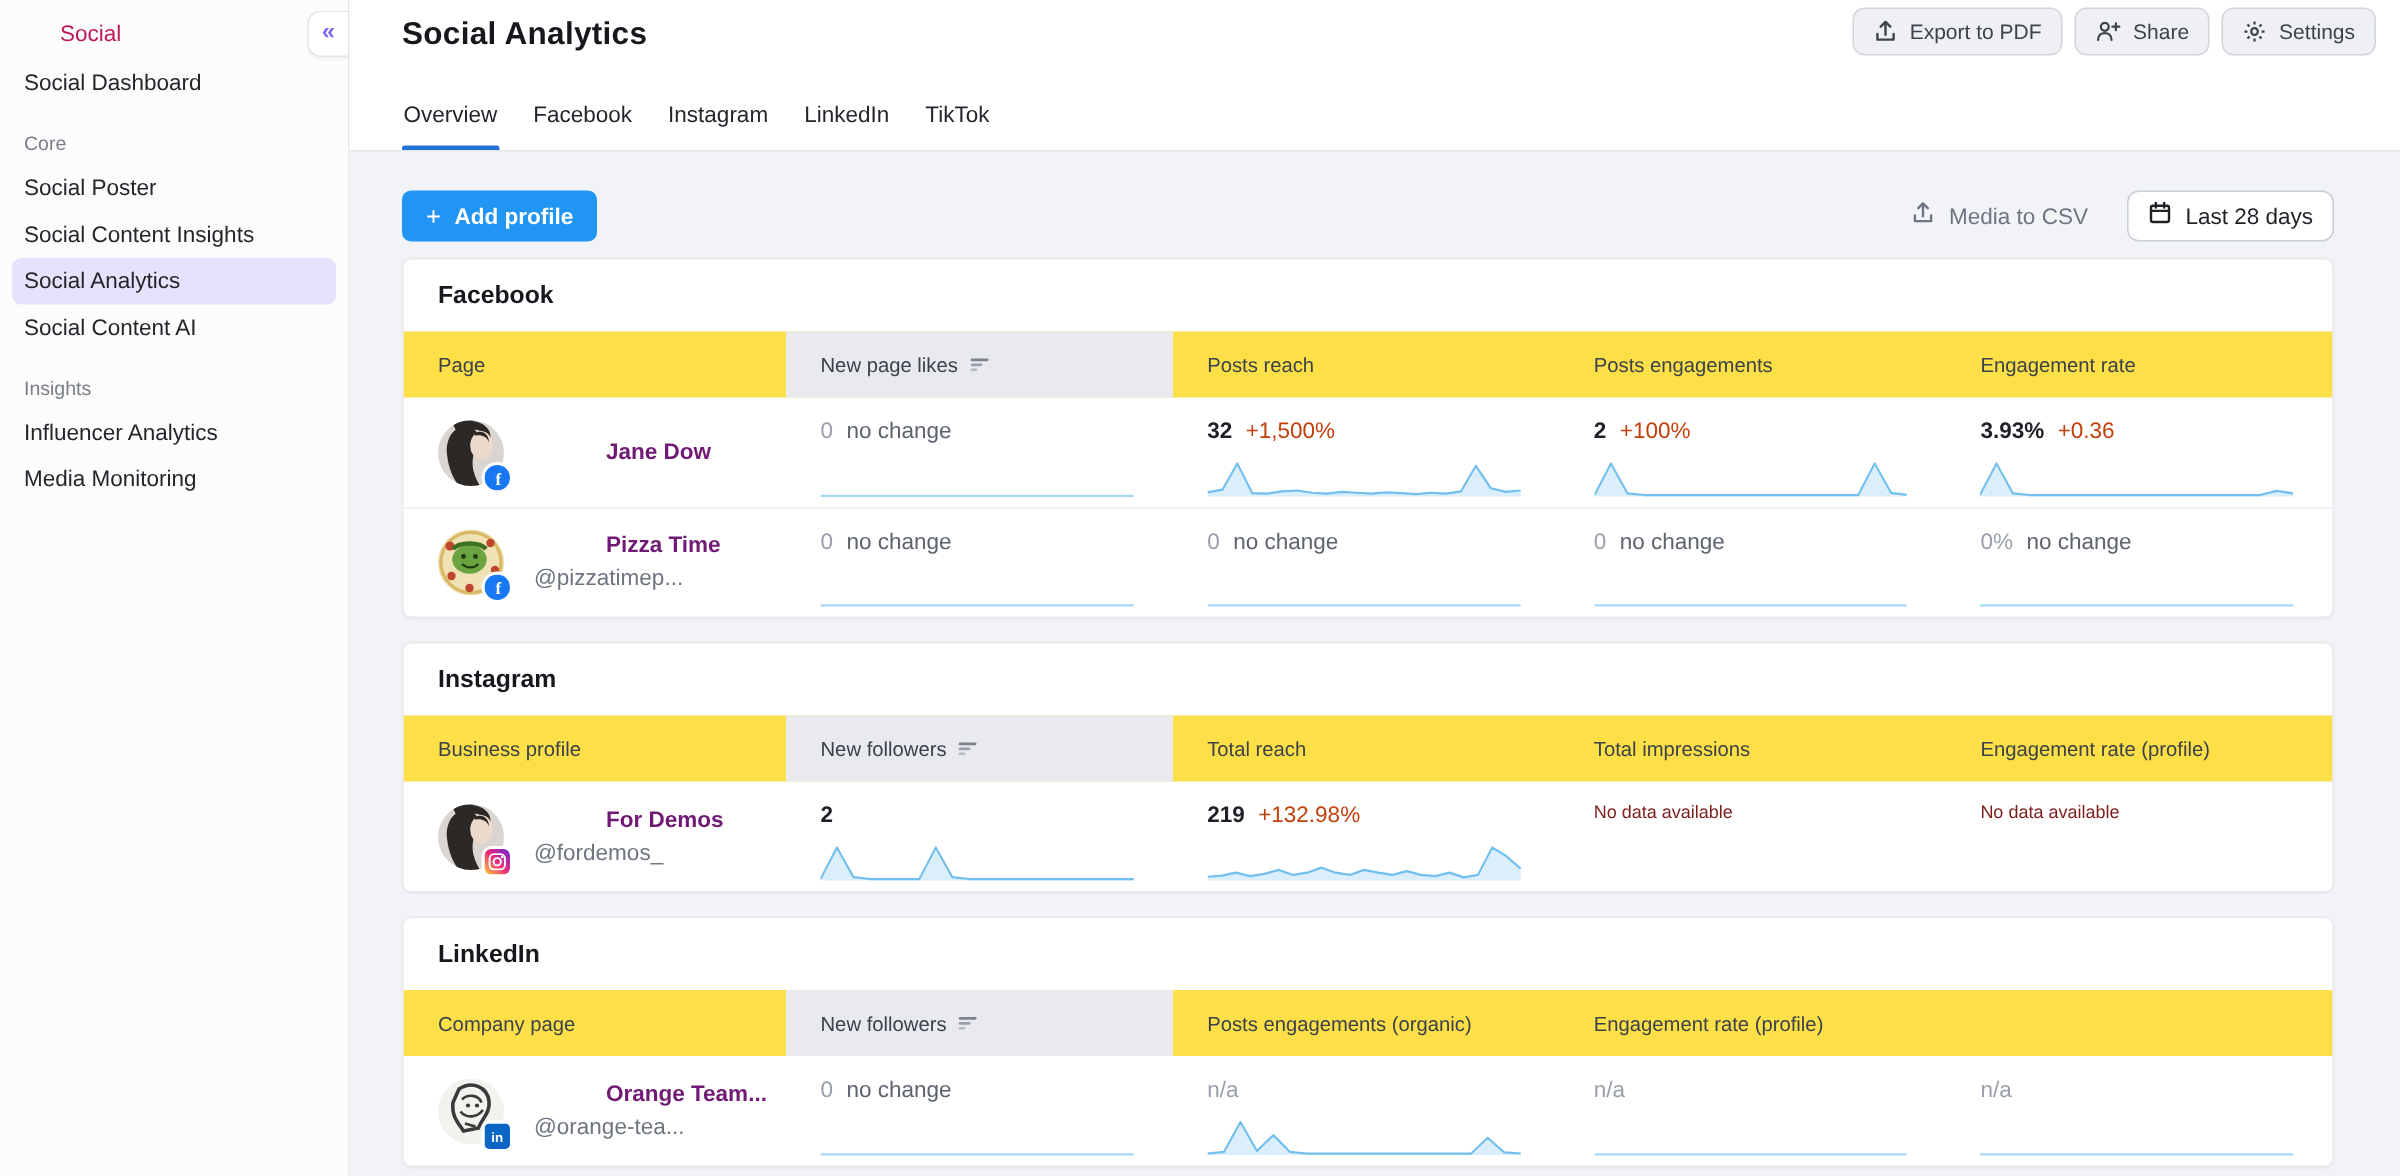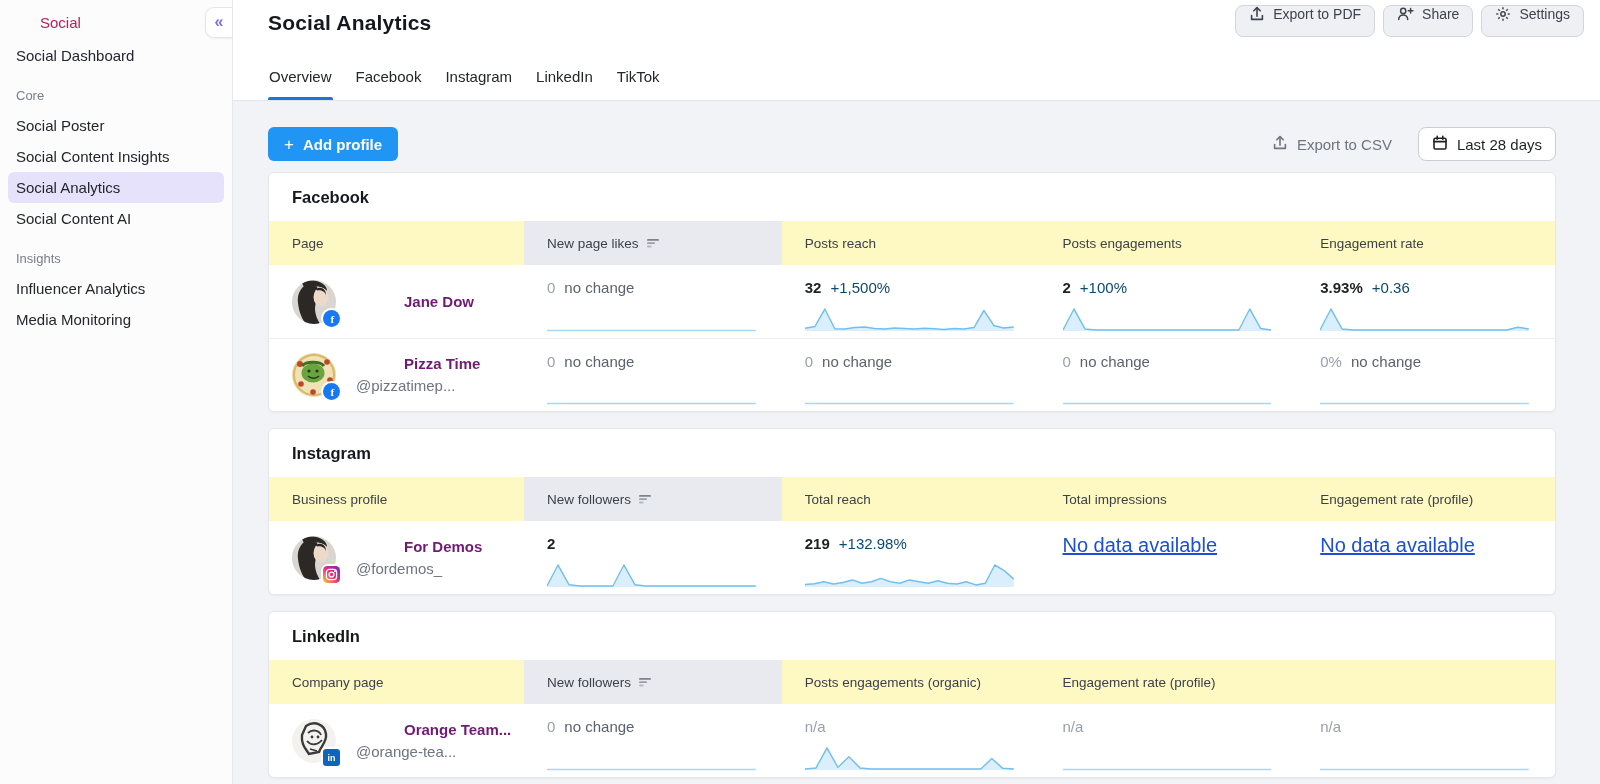--- a/index.html
+++ b/index.html
@@ -30,21 +30,21 @@
   }
   .nav-item.active { background:#e7e2fb; }
   .nav-section { font-size:13px; color:#787d88; padding:17px 16px 7px; }
 
   
   .main { flex:1; display:flex; flex-direction:column; min-width:0; }
   .topbar { background:#fff; height:101px; position:relative; border-bottom:1px solid #e3e5e9; }
   .page-title { font-size:21px; font-weight:bold; color:#16181d; margin:0; padding:11px 0 0 35px; letter-spacing:.2px; }
   .top-actions { position:absolute; top:5px; right:16px; display:flex; gap:8px; }
   .action-btn {
-    display:flex; align-items:flex-start; gap:8px; height:32px; padding:0 13px;
+    display:flex; align-items:center; gap:8px; height:32px; padding:0 13px;
     background:#eef0f4; border:1px solid #d2d5dc; border-radius:8px;
     font-size:14px; color:#3e434c; cursor:pointer; font-family:inherit;
   }
   .action-btn .ic { display:flex; align-items:center; color:#3e434c; }
   .tabs { display:flex; gap:22px; position:absolute; bottom:0; left:35px; }
   .tab { font-size:15px; color:#23262c; padding:12px 1px 15px; cursor:pointer; position:relative; }
   .tab.active::after {
     content:""; position:absolute; left:0; right:0; bottom:0; height:3px;
     background:#2272d7; border-radius:2px 2px 0 0;
   }
@@ -66,21 +66,21 @@
     font-size:15px; color:#1e2126; cursor:pointer; font-family:inherit;justify-content:flex-end;
   }
 
   
   .card {
     background:#fff; border:1px solid #e6e8ed; border-radius:6px;
     margin-bottom:16px; overflow:hidden; box-shadow:0 1px 2px rgba(30,33,38,.04);
   }
   .card-title { font-size:16.5px; font-weight:bold; color:#16181d; padding:15px 23px 14px; }
   .thead, .trow { display:grid; grid-template-columns:255px 1fr 1fr 1fr 1fr; }
-  .thead { background:#fef9c3; height:44px; align-items:center; }
+  .thead { background:#fde047; height:44px; align-items:center; }
   .th { font-size:13.5px; color:#3c414a; padding-left:23px; display:flex; align-items:center; gap:8px; height:100%; }
   .th.sorted { background:#e8eaef; }
   .trow { height:73px; }
   .trow + .trow { border-top:1px solid #eceef2; }
 
   .profile-cell { display:flex; align-items:center; padding-left:23px; }
   .avatar-wrap { position:relative; width:44px; height:44px; margin-right:20px; flex:0 0 44px; }
   .avatar { width:44px; height:44px; border-radius:50%; overflow:hidden; display:block; }
   .badge { position:absolute; right:-6px; bottom:-5px; width:21px; height:21px; border:2px solid #fff; background:#fff; }
   .badge.round { border-radius:50%; }
@@ -88,23 +88,23 @@
   .badge.rect4 { border-radius:5px; }
   .badge svg { display:block; width:100%; height:100%; }
   .p-name { font-size:15px; font-weight:bold; color:#701a75; line-height:22px; cursor:pointer; white-space:nowrap;margin-left:48px; }
   .p-handle { font-size:15px; color:#6e7480; line-height:22px; white-space:nowrap; }
 
   .metric-cell { padding:13px 24px 0 23px; position:relative; }
   .m-line { display:flex; gap:9px; align-items:baseline; font-size:15px; line-height:20px; }
   .m-val { font-weight:bold; color:#1d2026; }
   .m-val.muted { font-weight:normal; color:#9aa0aa; }
   .m-val.na { font-weight:normal; color:#9aa0aa; }
-  .m-change.positive { color:#0c4a6e; }
+  .m-change.positive { color:#c2410c; }
   .m-change.neutral { color:#5d636d; }
-  .m-nodata { font-size:20px; color:#1d4ed8; padding-top:0;text-decoration:underline; }
+  .m-nodata { font-size:12px; color:#7f1d1d; padding-top:0; }
   .spark { position:absolute; left:23px; right:26px; bottom:6px; height:26px; }
   .spark svg { display:block; width:100%; height:26px; }
 </style>
 </head>
 <body>
 
 <div class="app">
   <aside class="sidebar">
     <div class="sb-title">Social</div>
     <button class="collapse-btn">
@@ -172,21 +172,21 @@
           <span class="plus">+</span>
           <span>Add profile</span>
         </button>
         <div class="toolbar-right">
           <button class="export-csv">
             <span class="ic" id="csv-icon"><svg width="16" height="16" viewBox="0 0 16 16" fill="none" stroke="currentColor" stroke-width="1.6" stroke-linecap="round" stroke-linejoin="round">
                   <path d="M8 10.2V2"></path>
                   <path d="M4.8 4.8 8 1.6l3.2 3.2"></path>
                   <path d="M2.6 9.6v3.8h10.8V9.6"></path>
                 </svg></span>
-            <span>Export to CSV</span>
+            <span>Media to CSV</span>
           </button>
           <button class="date-btn">
             <span class="ic" id="cal-icon"><svg width="16" height="16" viewBox="0 0 16 16" fill="none" stroke="#1e2126" stroke-width="1.6" stroke-linecap="round">
                   <rect x="2" y="3.2" width="12" height="10.8" rx="1.4"></rect>
                   <path d="M2 6.6h12M5.2 1.3v3M10.8 1.3v3"></path>
                 </svg></span>
             <span>Last 28 days</span>
           </button>
         </div>
       </div>

